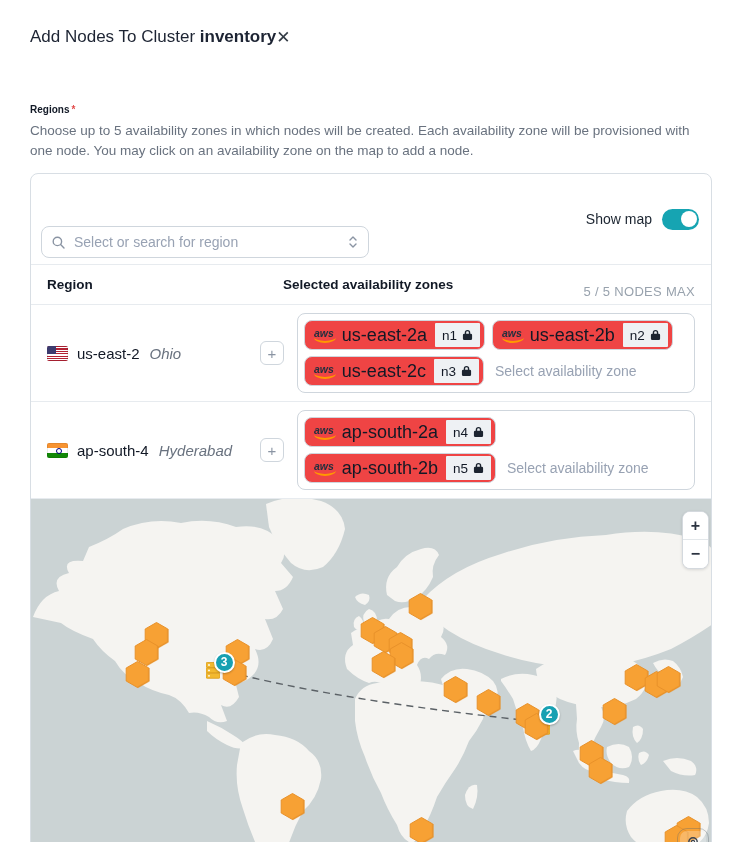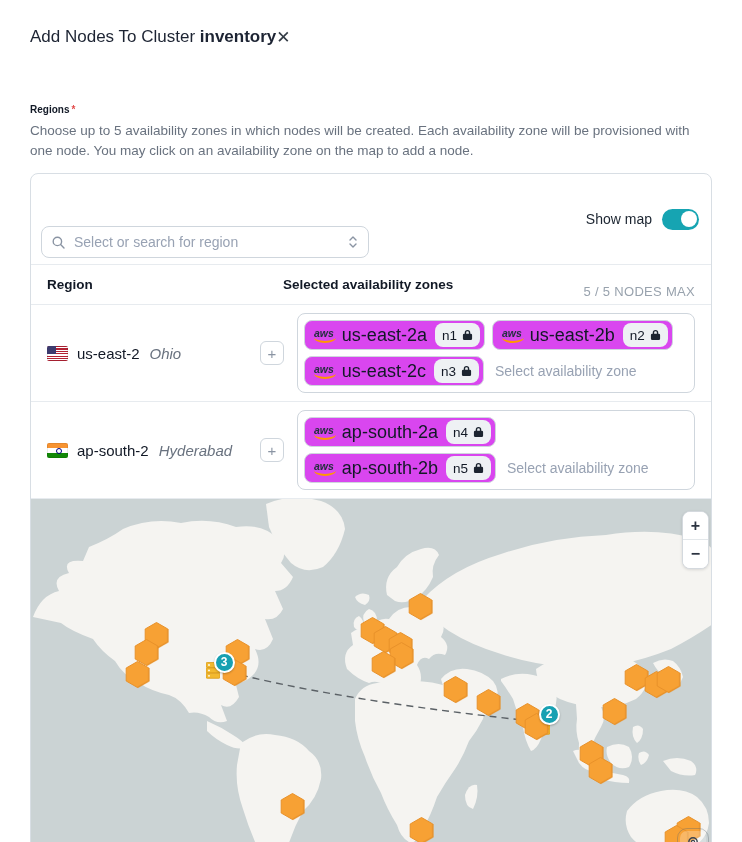--- a/index.html
+++ b/index.html
@@ -42,25 +42,25 @@
   .region-loc { font-size:15px; color:#69727f; margin-left:1px;font-style:italic; }
   .flag { width:21px; height:15px; border-radius:2px; flex:none; position:relative; overflow:hidden; box-shadow:0 0 0 1px rgba(0,0,0,.08) inset; }
   .flag-us { background:repeating-linear-gradient(180deg,#b22234 0 1.2px,#fff 1.2px 2.4px); }
   .flag-us::before { content:""; position:absolute; left:0; top:0; width:9px; height:8px; background:#3c3b6e; }
   .flag-in { background:linear-gradient(180deg,#f79331 0 33%,#fff 33% 67%,#138808 67%); }
   .flag-in::before { content:""; position:absolute; left:8.5px; top:5.5px; width:4px; height:4px; border:1px solid #000080; border-radius:50%; }
 
   .plus-btn { width:24px; height:24px; margin:0 13px; border:1px solid #cfd6dd; border-radius:6px; background:#fff; color:#8a94a3; font-size:15px; line-height:1; display:flex; align-items:center; justify-content:center; cursor:pointer; flex:none; }
 
   .zone-box { flex:1; border:1px solid #cfd6dd; border-radius:8px; padding:6px; display:flex; flex-wrap:wrap; gap:6px 7px; align-items:center; min-height:64px; }
-  .chip { display:inline-flex; align-items:center; gap:8px; height:30px; padding:0 4px 0 9px; border:1px solid #cfd6dd; border-radius:8px; background:#d946ef; cursor:pointer; }
+  .chip { display:inline-flex; align-items:center; gap:8px; height:30px; padding:0 4px 0 9px; border:1px solid #cfd6dd; border-radius:8px; background:#ef4444; cursor:pointer; }
   .aws-logo { position:relative; font-weight:700; font-size:10.5px; color:#232f3e; font-style:italic; padding-bottom:4px; }
   .aws-logo::after { content:""; position:absolute; left:0; right:-2px; bottom:0; height:5px; border-bottom:2px solid #f90; border-radius:0 0 60% 60%/0 0 100% 100%; }
   .chip-zone { font-size:18px; color:#121926; }
-  .chip-node { display:inline-flex; align-items:center; gap:5px; height:24px; padding:0 7px; background:#eef1f4; border-radius:8px; font-size:13.5px; color:#121926; }
+  .chip-node { display:inline-flex; align-items:center; gap:5px; height:24px; padding:0 7px; background:#eef1f4; border-radius:1px; font-size:13.5px; color:#121926; }
   .zone-placeholder { font-size:14px; color:#98a2b3; padding:0 4px; }
 
   
   .map { position:relative; height:395px; background:#cbd3d4; overflow:hidden; }
   .map svg.world { position:absolute; left:0; top:0; }
   .marker { position:absolute; pointer-events:auto; cursor:pointer; }
   .badge { position:absolute; width:21px; height:21px; border-radius:50%; background:#17a0b2; border:2px solid #fff; color:#fff; font-size:12px; font-weight:700; display:flex; align-items:center; justify-content:center; box-shadow:0 1px 2px rgba(0,0,0,.25); }
   .cubes { position:absolute; }
 
   .zoom-ctl { position:absolute; top:12px; right:2px; width:27px; background:#fff; border:1px solid #d4d9de; border-radius:8px; overflow:hidden; box-shadow:0 1px 3px rgba(0,0,0,.12); }
@@ -151,21 +151,21 @@
                 <path d="M3 5V4a3 3 0 0 1 6 0v1h.5A1.5 1.5 0 0 1 11 6.5v4A1.5 1.5 0 0 1 9.5 12h-7A1.5 1.5 0 0 1 1 10.5v-4A1.5 1.5 0 0 1 2.5 5H3zm1.5 0h3V4a1.5 1.5 0 0 0-3 0v1z" fill="#1c2430"></path>
               </svg></span>
           </span>
           <span class="zone-placeholder">Select availability zone</span>
       </div>
     </div>
 
     <div class="trow">
       <div class="region-cell">
         <span class="flag flag-in"></span>
-        <span class="region-name">ap-south-2</span>
+        <span class="region-name">ap-south-4</span>
         <span class="region-loc">Hyderabad</span>
       </div>
       <button class="plus-btn">+</button>
       <div class="zone-box">
         <span class="chip">
             <span class="aws-logo">aws</span>
             <span class="chip-zone">ap-south-2a</span>
             <span class="chip-node">n4 <svg width="11" height="12" viewBox="0 0 12 13">
                 <path d="M3 5V4a3 3 0 0 1 6 0v1h.5A1.5 1.5 0 0 1 11 6.5v4A1.5 1.5 0 0 1 9.5 12h-7A1.5 1.5 0 0 1 1 10.5v-4A1.5 1.5 0 0 1 2.5 5H3zm1.5 0h3V4a1.5 1.5 0 0 0-3 0v1z" fill="#1c2430"></path>
               </svg></span>

